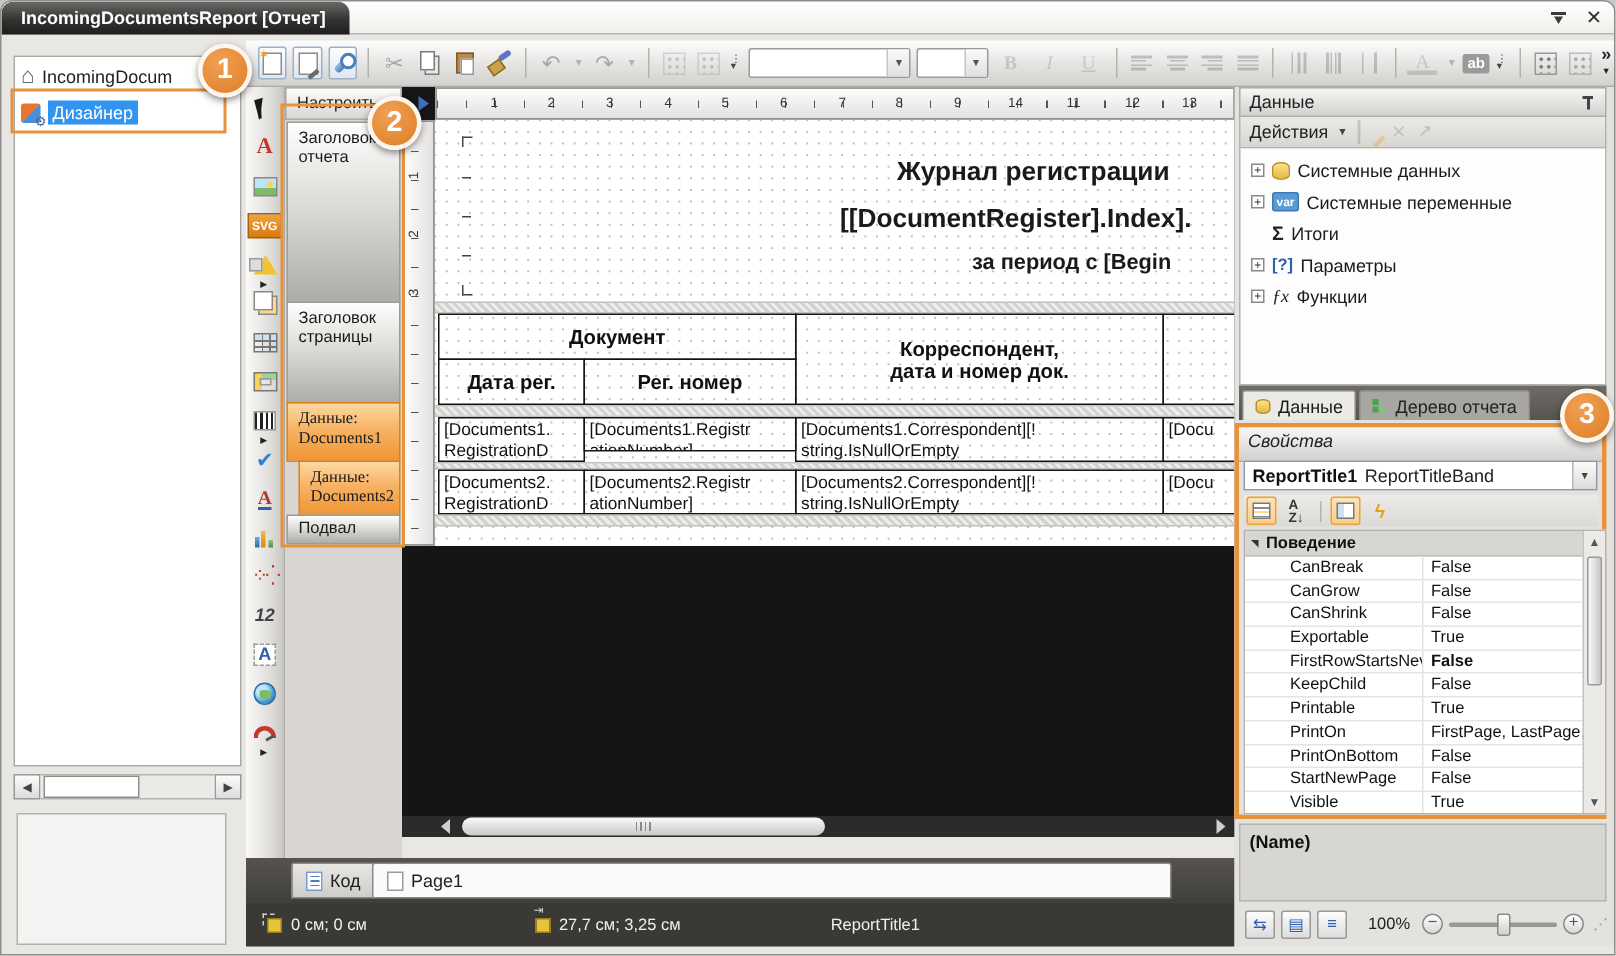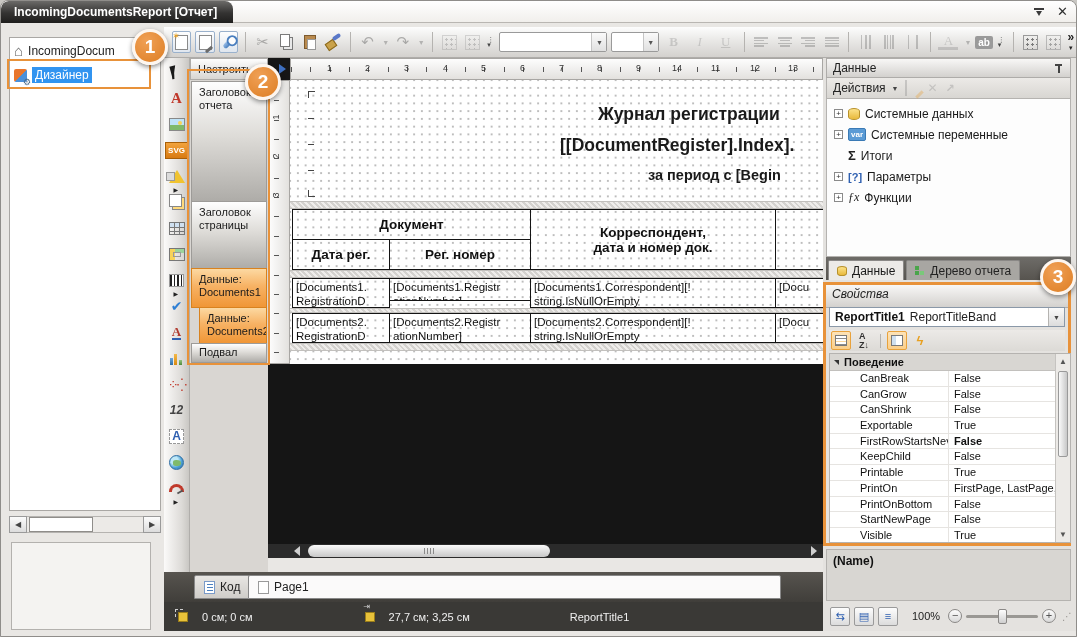--- a/index.html
+++ b/index.html
@@ -88,21 +88,21 @@
   .tcell-ic { color:#2e5fb0; font-weight:bold; font-size:12px; border:1px dashed #999; padding:0 2px; line-height:13px; background:#fff; }
   .globe-ic { width:15px; height:15px; border-radius:50%; background:radial-gradient(circle at 35% 35%, #bfe8f7 0 30%, #4a9fd4 60%, #2e6da4); border:1px solid #2e6da4; position:relative; overflow:hidden; }
   .globe-ic::after { content:""; position:absolute; left:3px; top:4px; width:8px; height:6px; background:#7fba6a; border-radius:40% 60% 50% 40%; }
   .gauge-ic { width:15px; height:8px; border:3px solid #c0392b; border-bottom:none; border-radius:15px 15px 0 0; position:relative; }
   .gauge-ic::after { content:""; position:absolute; left:5px; bottom:-1px; width:6px; height:2px; background:#555; transform:rotate(-30deg); }
 
   
   .bands-col { position:absolute; left:189px; top:57px; width:78px; height:514px; background:#d9d6d2; }
   .cfg-hdr { position:absolute; left:0; top:0; width:78px; height:22px; background:linear-gradient(180deg,#fdfdfd,#d8d6d2); border:1px solid #adaba8; font-size:11px; color:#222; line-height:20px; padding-left:7px; }
   .band { position:absolute; left:1px; width:76px; border:1px solid #9d9b98; background:linear-gradient(180deg,#fefefe,#dedcd8 45%,#aeaca8); font-size:11px; color:#1a1a1a; padding:4px 2px 0 7px; line-height:13px; overflow:hidden; }
-  .band.orange { background:linear-gradient(180deg,#fcd9a2,#f7b264 45%,#f09636); border-color:#d8821f; }
+  .band.orange { background:linear-gradient(180deg,#fcd9a2,#f7b264 45%,#f09636); border-color:#d8821f;font-family:Liberation Serif, serif; }
   .band.nested { left:9px; width:68px; }
   .band.footer { padding-top:2px; }
 
   
   .design { position:absolute; left:267px; top:57px; width:555px; height:500px; background:#161616; overflow:hidden; }
   .hruler { position:absolute; left:22px; top:0; width:533px; height:22px; background:linear-gradient(180deg,#fdfdfd,#e3e1de); border:1px solid #a8a6a3; overflow:hidden; }
   .hruler .ticks { position:absolute; left:0; right:0; top:8px; height:5px; background:repeating-linear-gradient(90deg,#555 0 1px,transparent 1px 19.35px); }
   .rn { position:absolute; top:4px; font-size:9px; color:#333; }
   .vruler { position:absolute; left:0; top:22px; width:22px; height:284px; background:linear-gradient(90deg,#fdfdfd,#e3e1de); border:1px solid #a8a6a3; overflow:hidden; }
   .vruler .ticks { position:absolute; top:0; bottom:0; left:5px; width:5px; background:repeating-linear-gradient(180deg,#555 0 1px,transparent 1px 19.35px); }
@@ -128,21 +128,21 @@
 
   
   .tabstrip { position:absolute; left:163px; top:571px; width:659px; height:30px; background:linear-gradient(180deg,#57544f,#403e3a); }
   .dtab { position:absolute; top:3px; height:24px; border:1px solid #888; border-radius:2px 2px 0 0; font-size:12px; color:#222; display:flex; align-items:center; gap:5px; padding:0 9px; }
   .dtab.code { left:30px; background:linear-gradient(180deg,#e8e6e3,#cfcdc9); }
   .dtab.page { left:84px; background:#fbfafa; }
   .code-ic { width:11px; height:13px; background:#fff; border:1px solid #7a9ac8; position:relative; }
   .code-ic::after { content:""; position:absolute; left:2px; top:2px; width:6px; height:8px; background:repeating-linear-gradient(180deg,#4a7fbf 0 1px,transparent 1px 3px); }
   .page-ic { width:11px; height:13px; background:#fff; border:1px solid #9a9a9a; }
   .statusbar { position:absolute; left:163px; top:601px; width:659px; height:29px; background:#3a3936; color:#f0f0f0; font-size:11px; display:flex; align-items:center; }
-  .st-item { display:flex; align-items:center; gap:14px; white-space:nowrap; }
+  .st-item { display:flex; align-items:center; gap:6px; white-space:nowrap; }
   .st-ic { width:10px; height:10px; background:#e8c23a; border:1px solid #9a7d1a; position:relative; }
   .st-ic::before { content:""; position:absolute; left:-4px; top:-4px; width:7px; height:7px; border-left:1px dashed #cfcfcf; border-top:1px dashed #cfcfcf; }
   .st-ic2 { width:10px; height:10px; background:#e8c23a; border:1px solid #9a7d1a; position:relative; }
   .st-ic2::before { content:"⇥"; position:absolute; left:-2px; top:-11px; font-size:8px; color:#cfcfcf; }
 
   
   .rpanel-bg { position:absolute; left:822px; top:57px; width:255px; height:573px; background:#e4e2df; }
   .dp-hdr { position:absolute; left:825px; top:57px; width:245px; height:20px; background:linear-gradient(180deg,#f8f7f6,#d3d1ce); border:1px solid #aeaca9; font-size:12px; color:#222; line-height:18px; padding-left:6px; }
   .pin { position:absolute; right:7px; top:4px; width:9px; height:11px; }
   .pin::before { content:""; position:absolute; left:1px; top:1px; width:7px; height:2px; background:#444; }

